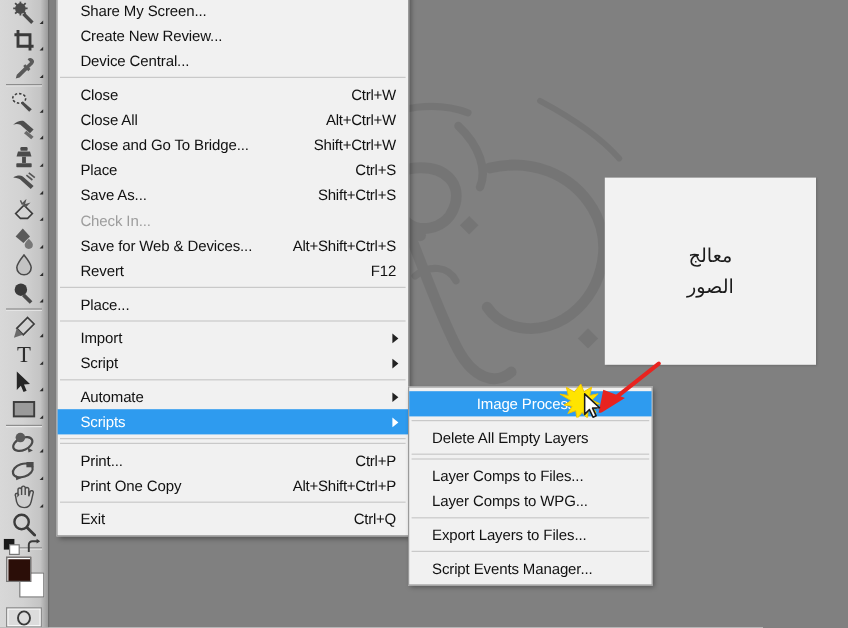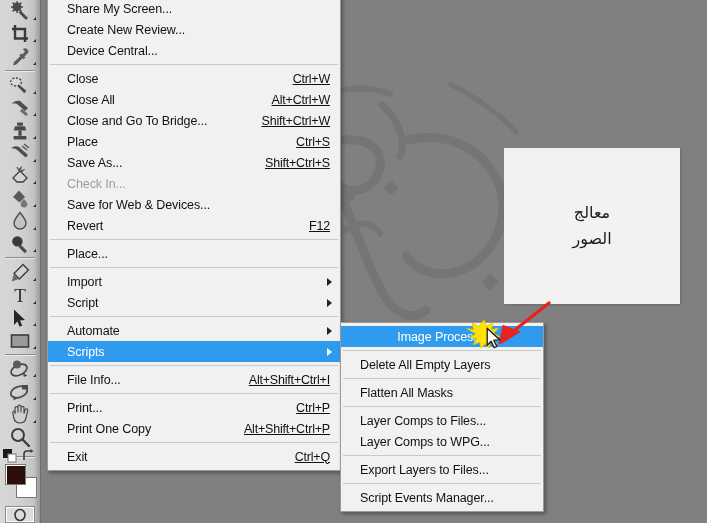--- a/index.html
+++ b/index.html
@@ -102,21 +102,20 @@
     white-space: nowrap;
     cursor: default;
     font-size: 12.5px;
   }
   .mi .lbl { flex: 0 0 auto; letter-spacing: -0.1px; }
   .mi .acc {
     margin-left: auto;
     padding-left: 22px;
     padding-right: 4px;
     letter-spacing: -0.2px;
-    text-decoration: underline;
   }
   .mi.disabled { color: #9d9d9d; }
   .mi.sel { background: #2e9bef; color: #ffffff; justify-content: center; }
   .mi .arrow {
     margin-left: auto;
     width: 0; height: 0;
     border-top: 4px solid transparent;
     border-bottom: 4px solid transparent;
     border-left: 5px solid #222;
     margin-right: 2px;
@@ -376,20 +375,21 @@
       <div class="mi">
         <span class="lbl">Save As...</span>
         <span class="acc">Shift+Ctrl+S</span>
       </div>
       <div class="mi disabled">
         <span class="lbl">Check In...</span>
         <span class="acc"></span>
       </div>
       <div class="mi">
         <span class="lbl">Save for Web &amp; Devices...</span>
+        <span class="acc">Alt+Shift+Ctrl+S</span>
       </div>
       <div class="mi">
         <span class="lbl">Revert</span>
         <span class="acc">F12</span>
       </div>
       <div class="sep"></div>
       <div class="mi">
         <span class="lbl">Place...</span>
         <span class="acc"></span>
       </div>
@@ -405,24 +405,20 @@
       <div class="sep"></div>
       <div class="mi">
         <span class="lbl">Automate</span>
         <span class="arrow"></span>
       </div>
       <div class="mi sel">
         <span class="lbl">Scripts</span>
         <span class="arrow"></span>
       </div>
       <div class="sep"></div>
-      <div class="mi">
-        <span class="lbl">File Info...</span>
-        <span class="acc">Alt+Shift+Ctrl+I</span>
-      </div>
       <div class="sep"></div>
       <div class="mi">
         <span class="lbl">Print...</span>
         <span class="acc">Ctrl+P</span>
       </div>
       <div class="mi">
         <span class="lbl">Print One Copy</span>
         <span class="acc">Alt+Shift+Ctrl+P</span>
       </div>
       <div class="sep"></div>
@@ -434,23 +430,20 @@
 
   <div class="menu" id="scripts-menu">
       <div class="mi sel">
         <span class="lbl">Image Processor...</span>
       </div>
       <div class="sep"></div>
       <div class="mi">
         <span class="lbl">Delete All Empty Layers</span>
       </div>
       <div class="sep"></div>
-      <div class="mi">
-        <span class="lbl">Flatten All Masks</span>
-      </div>
       <div class="sep"></div>
       <div class="mi">
         <span class="lbl">Layer Comps to Files...</span>
       </div>
       <div class="mi">
         <span class="lbl">Layer Comps to WPG...</span>
       </div>
       <div class="sep"></div>
       <div class="mi">
         <span class="lbl">Export Layers to Files...</span>

